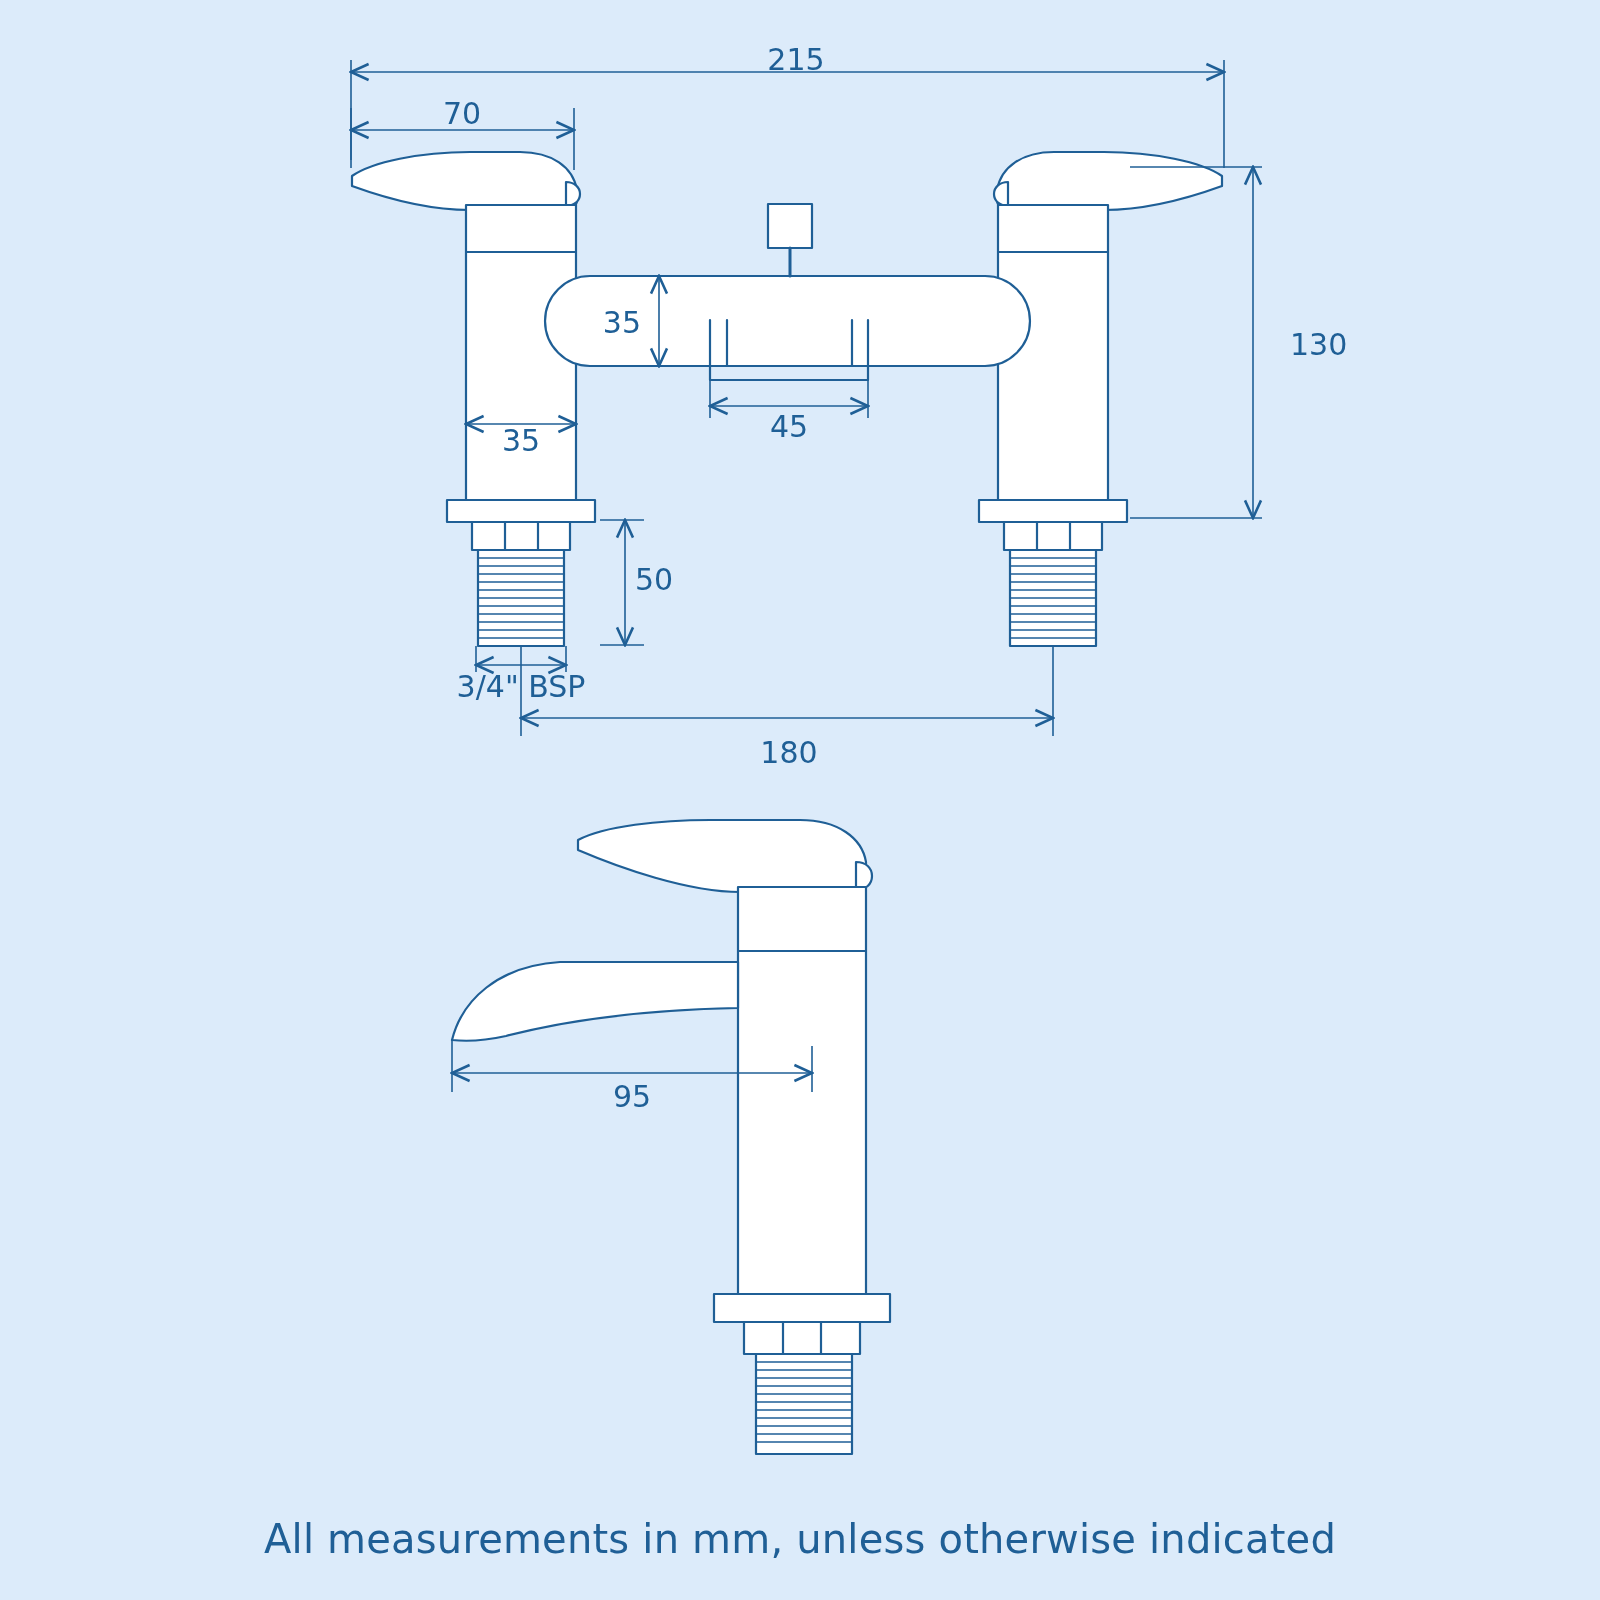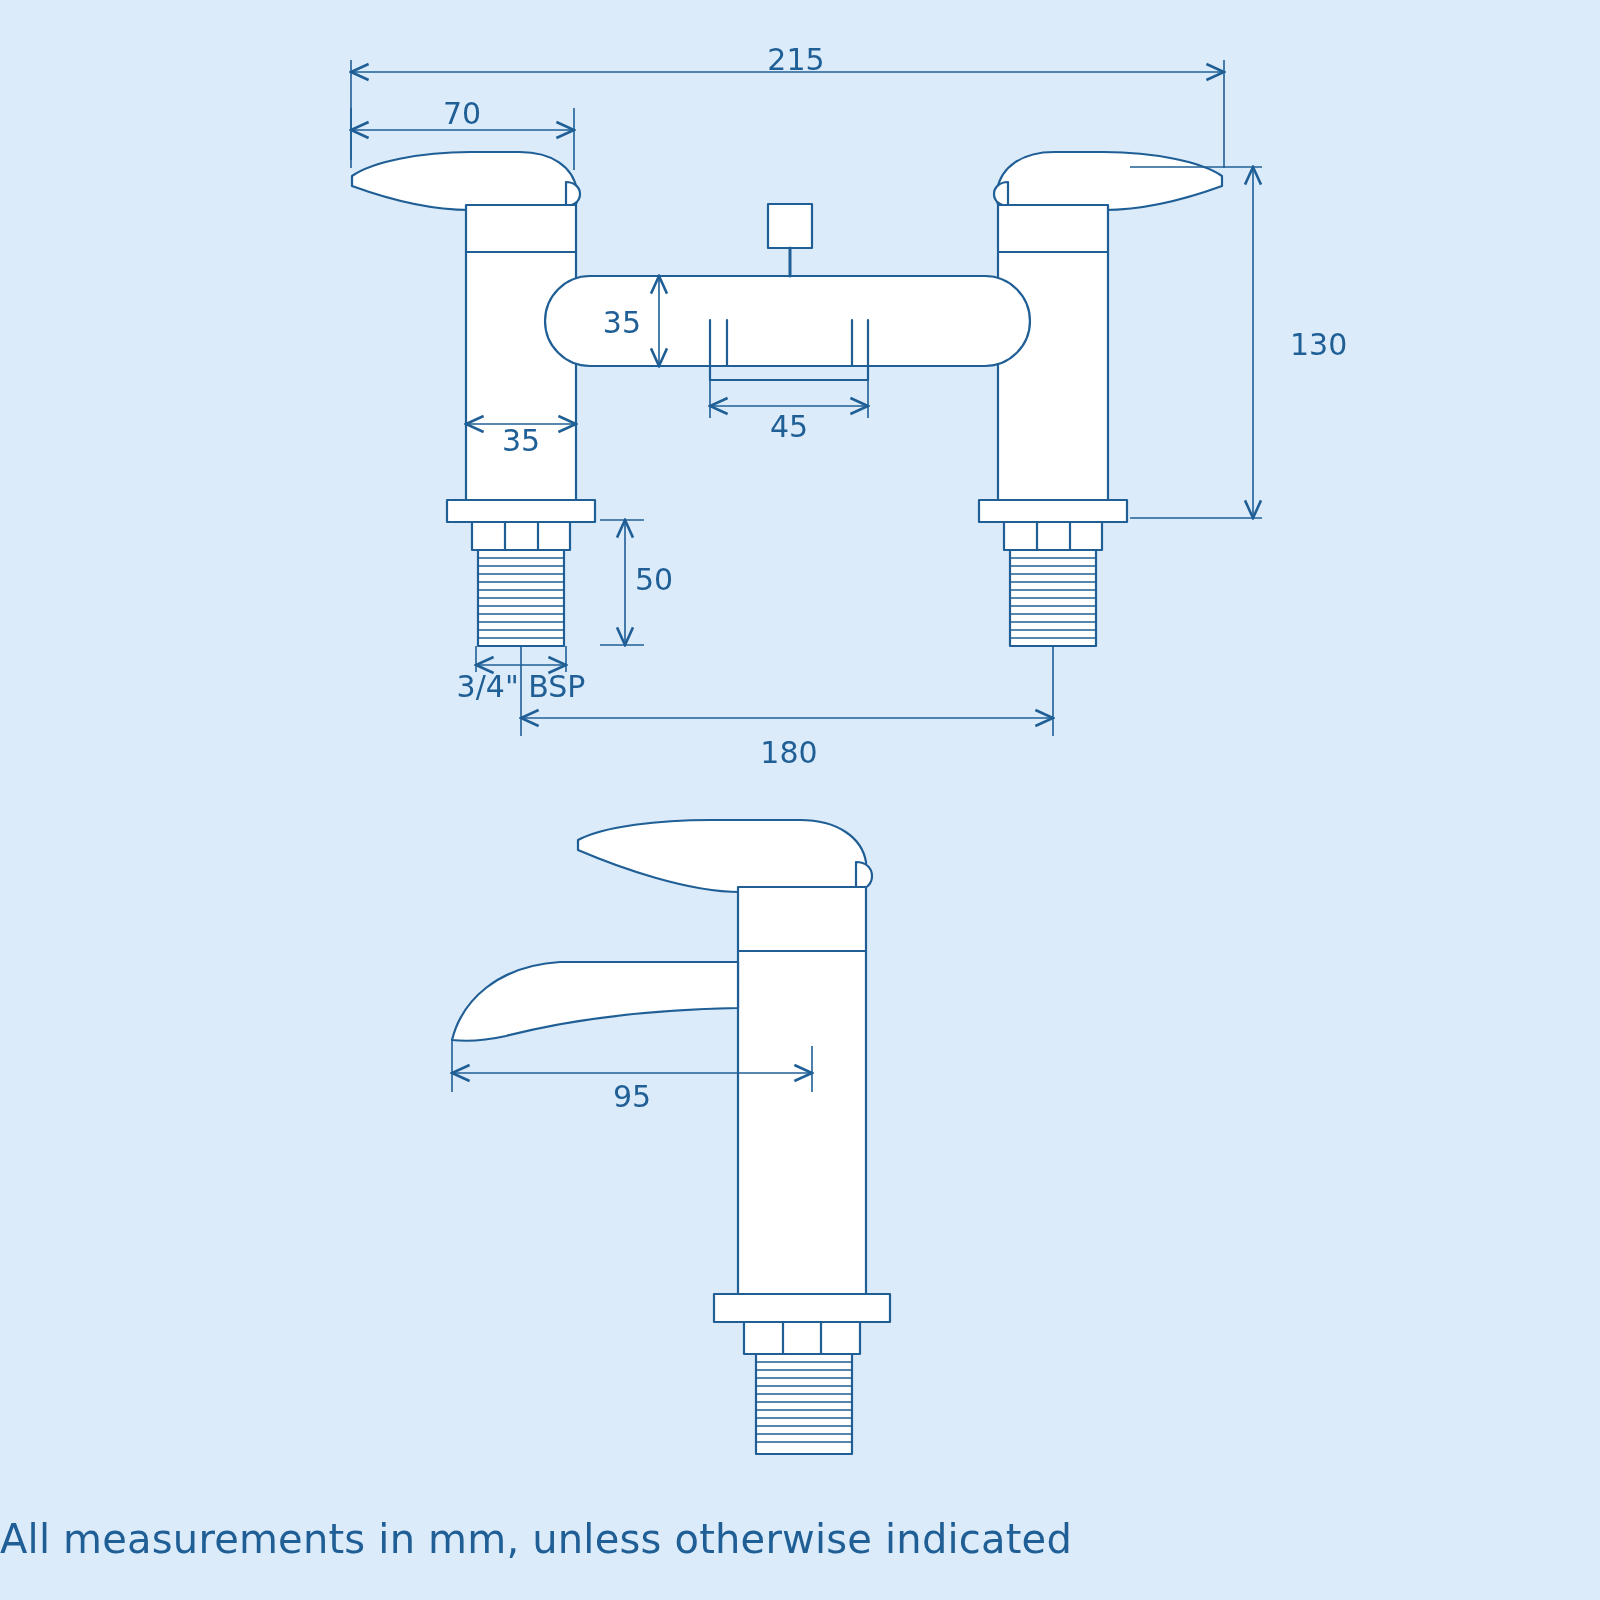--- a/index.html
+++ b/index.html
@@ -14,20 +14,21 @@
   svg{display:block;}
   .dimtext{
     fill:#1f5f96;
     font-family:"DejaVu Sans", sans-serif;
     font-size:30px;
   }
   .caption{
     position:absolute;
     left:0;right:0;
     bottom:38px;
+    text-align:center;
     color:#1f5f96;
     font-size:40px;
     font-family:"DejaVu Sans", sans-serif;
     letter-spacing:0.2px;
   }
 </style>
 </head>
 <body>
 
 <div id="stage">

